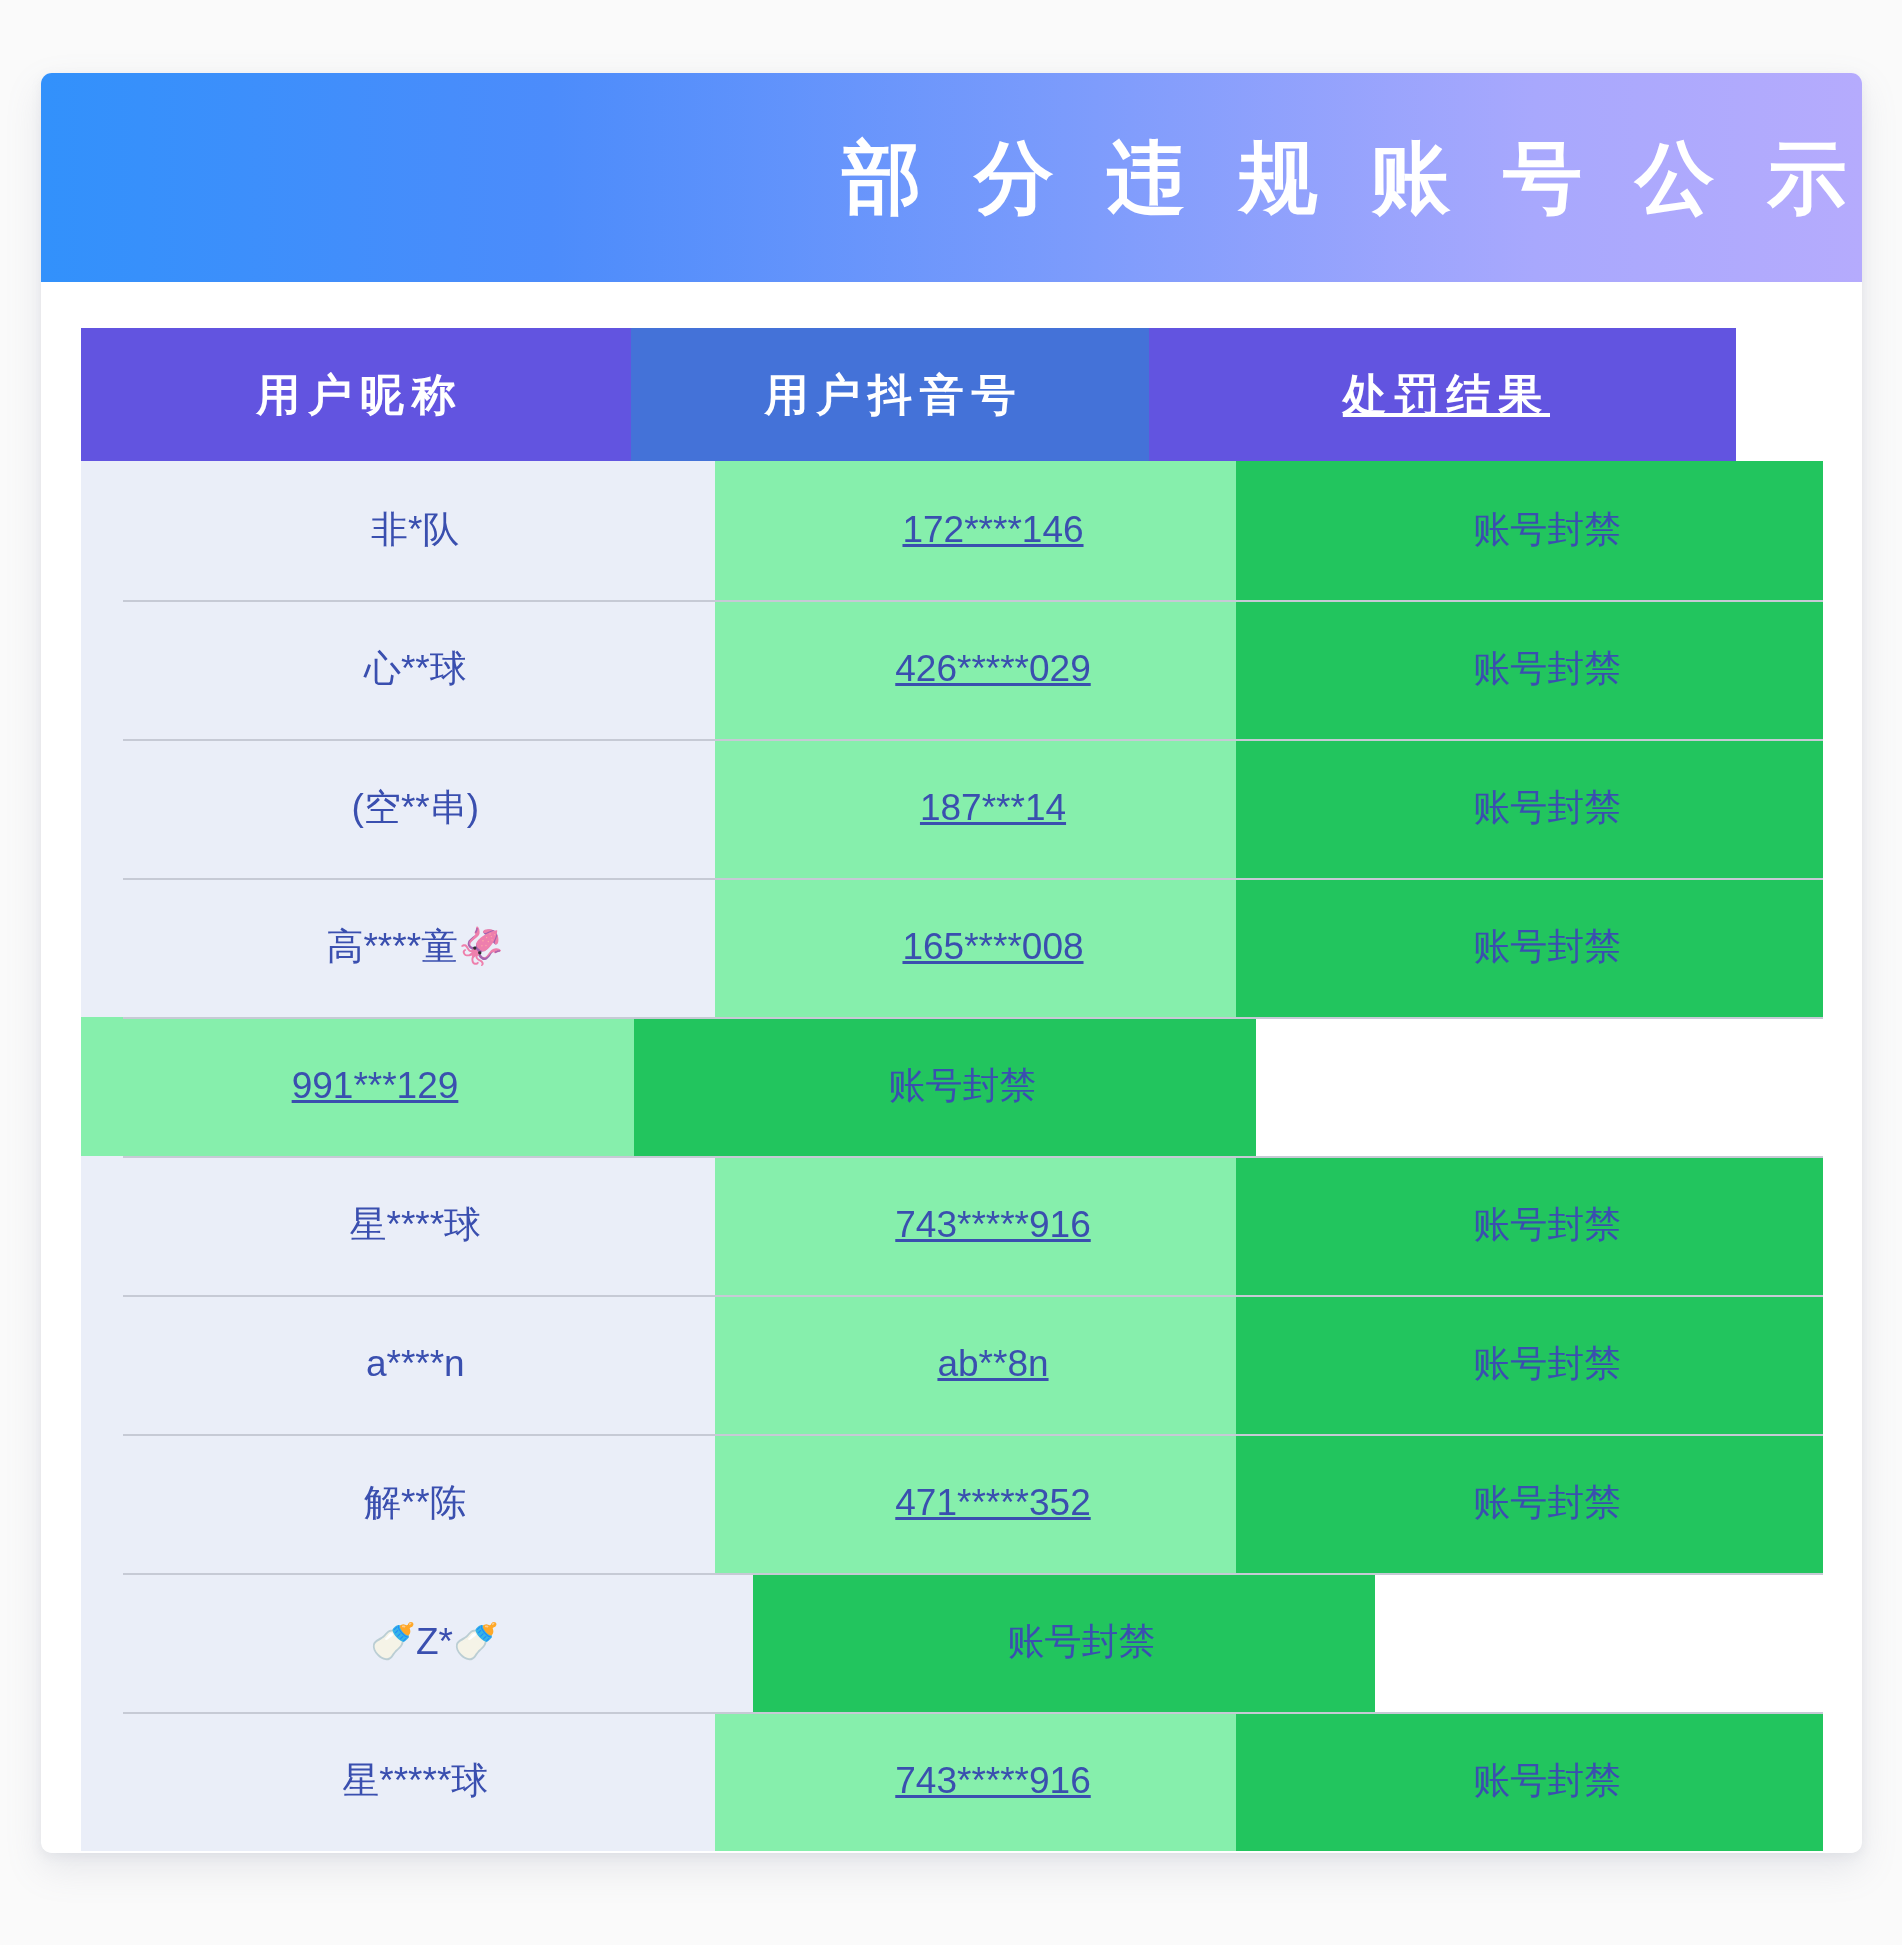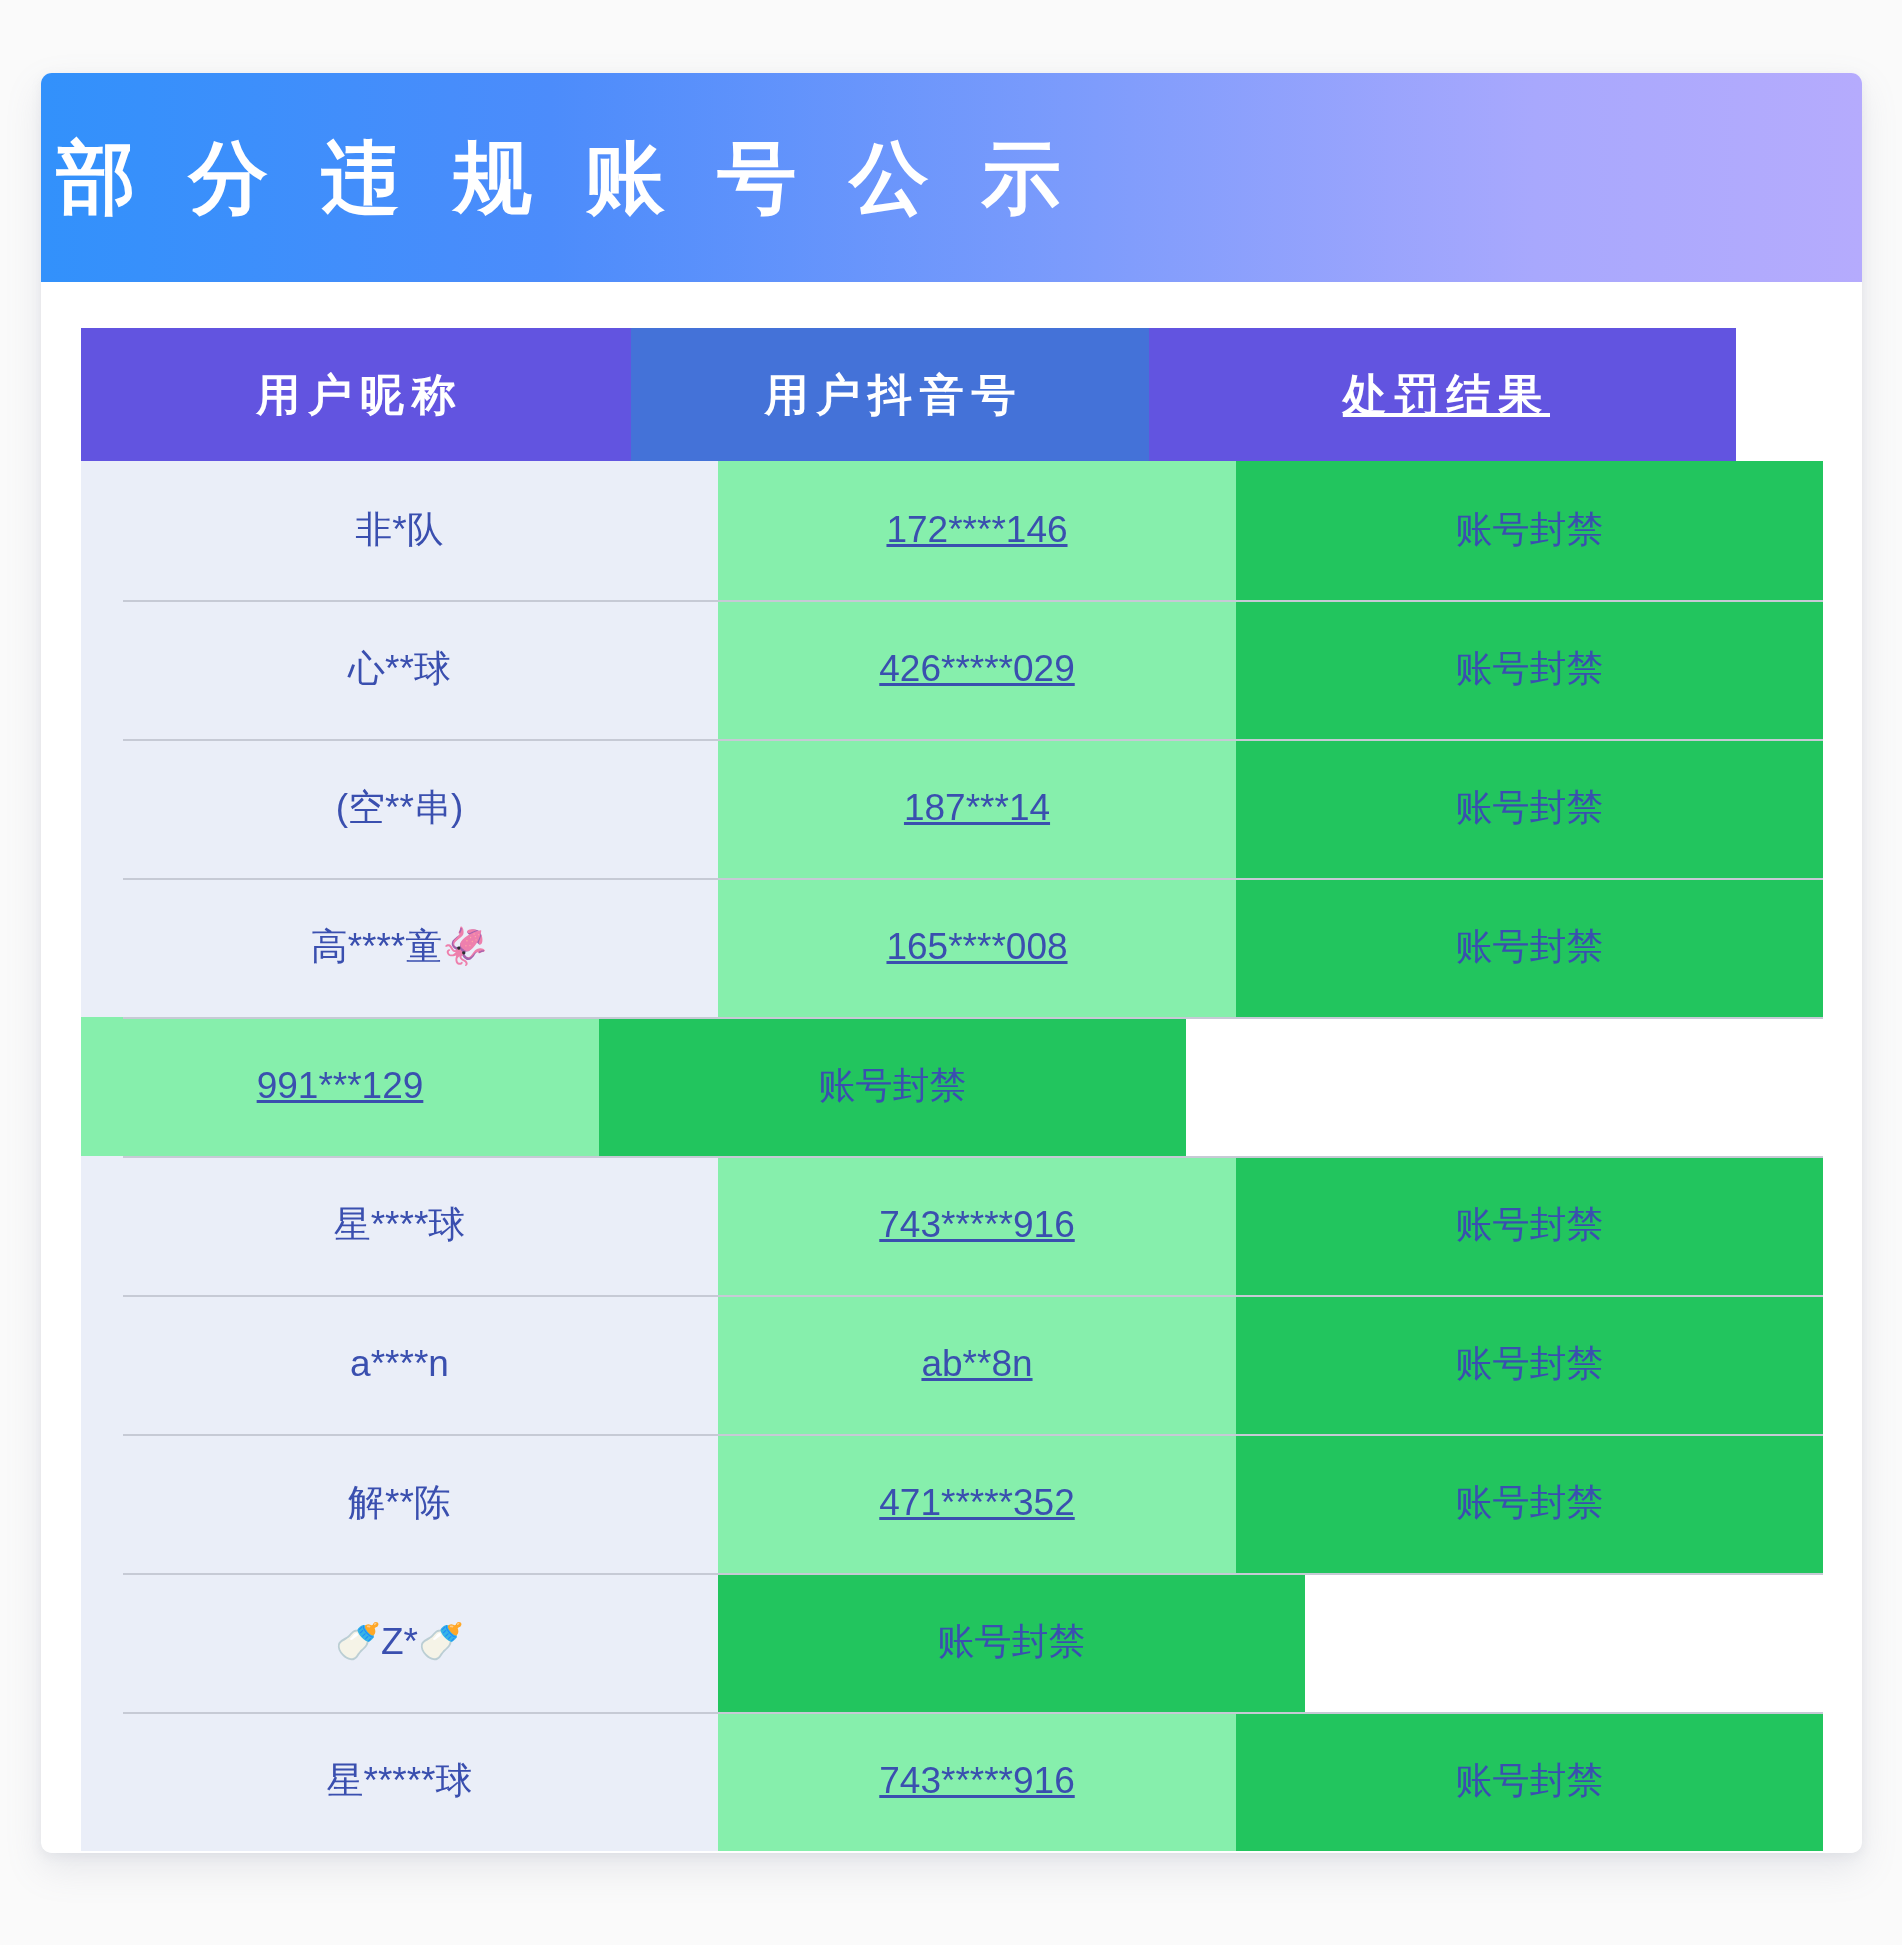--- a/index.html
+++ b/index.html
@@ -14,21 +14,21 @@
   }
   .card{
     position:absolute;left:41px;top:73px;width:1821px;height:1780px;
     background:#FFFFFF;border-radius:10.8px;
     box-shadow:0 15.6px 36px rgba(130,135,160,0.16), 0 3.6px 10.8px rgba(130,135,160,0.10);
     overflow:hidden;
   }
   .banner{
     position:absolute;left:0;top:0;width:1821px;height:209px;
     background:linear-gradient(90deg,#3291FB 0%,#4C8CFB 28%,#7E9CFC 58%,#A8A8FD 82%,#B5ABFD 100%);
-    display:flex;align-items:center;justify-content:flex-start;
+    display:flex;align-items:center;justify-content:flex-end;
   }
   .banner-title{
     color:#FFFFFF;
     font-size:79px;
     font-weight:bold;
     letter-spacing:15.6px;
     text-indent:15.6px;
     line-height:1;
     white-space:nowrap;
     font-family:"Liberation Sans","DejaVu Sans",sans-serif;
@@ -50,20 +50,21 @@
   .tbody{display:block;}
   .row{display:flex;height:139px;position:relative;}
   .row + .row::before{
     content:"";position:absolute;left:42px;right:0px;top:0;height:2.4px;
     background:#C6CAD5;
   }
   .td{
     display:flex;align-items:center;justify-content:center;
     color:#3A4FAF;font-size:37px;line-height:1.15;white-space:nowrap;
     font-family:"Liberation Sans","DejaVu Sans",sans-serif;
+    padding-left:35px;
   }
   .td.c1{width:637px;background:#EAEEF8;}
   .td.c2{width:518px;background:#86efac;text-decoration:underline;}
   .td.c3{width:587px;background:#22c55e;font-family:Liberation Serif, serif;}
 </style>
 </head>
 <body>
 
 <div class="page">
   <div class="card">

